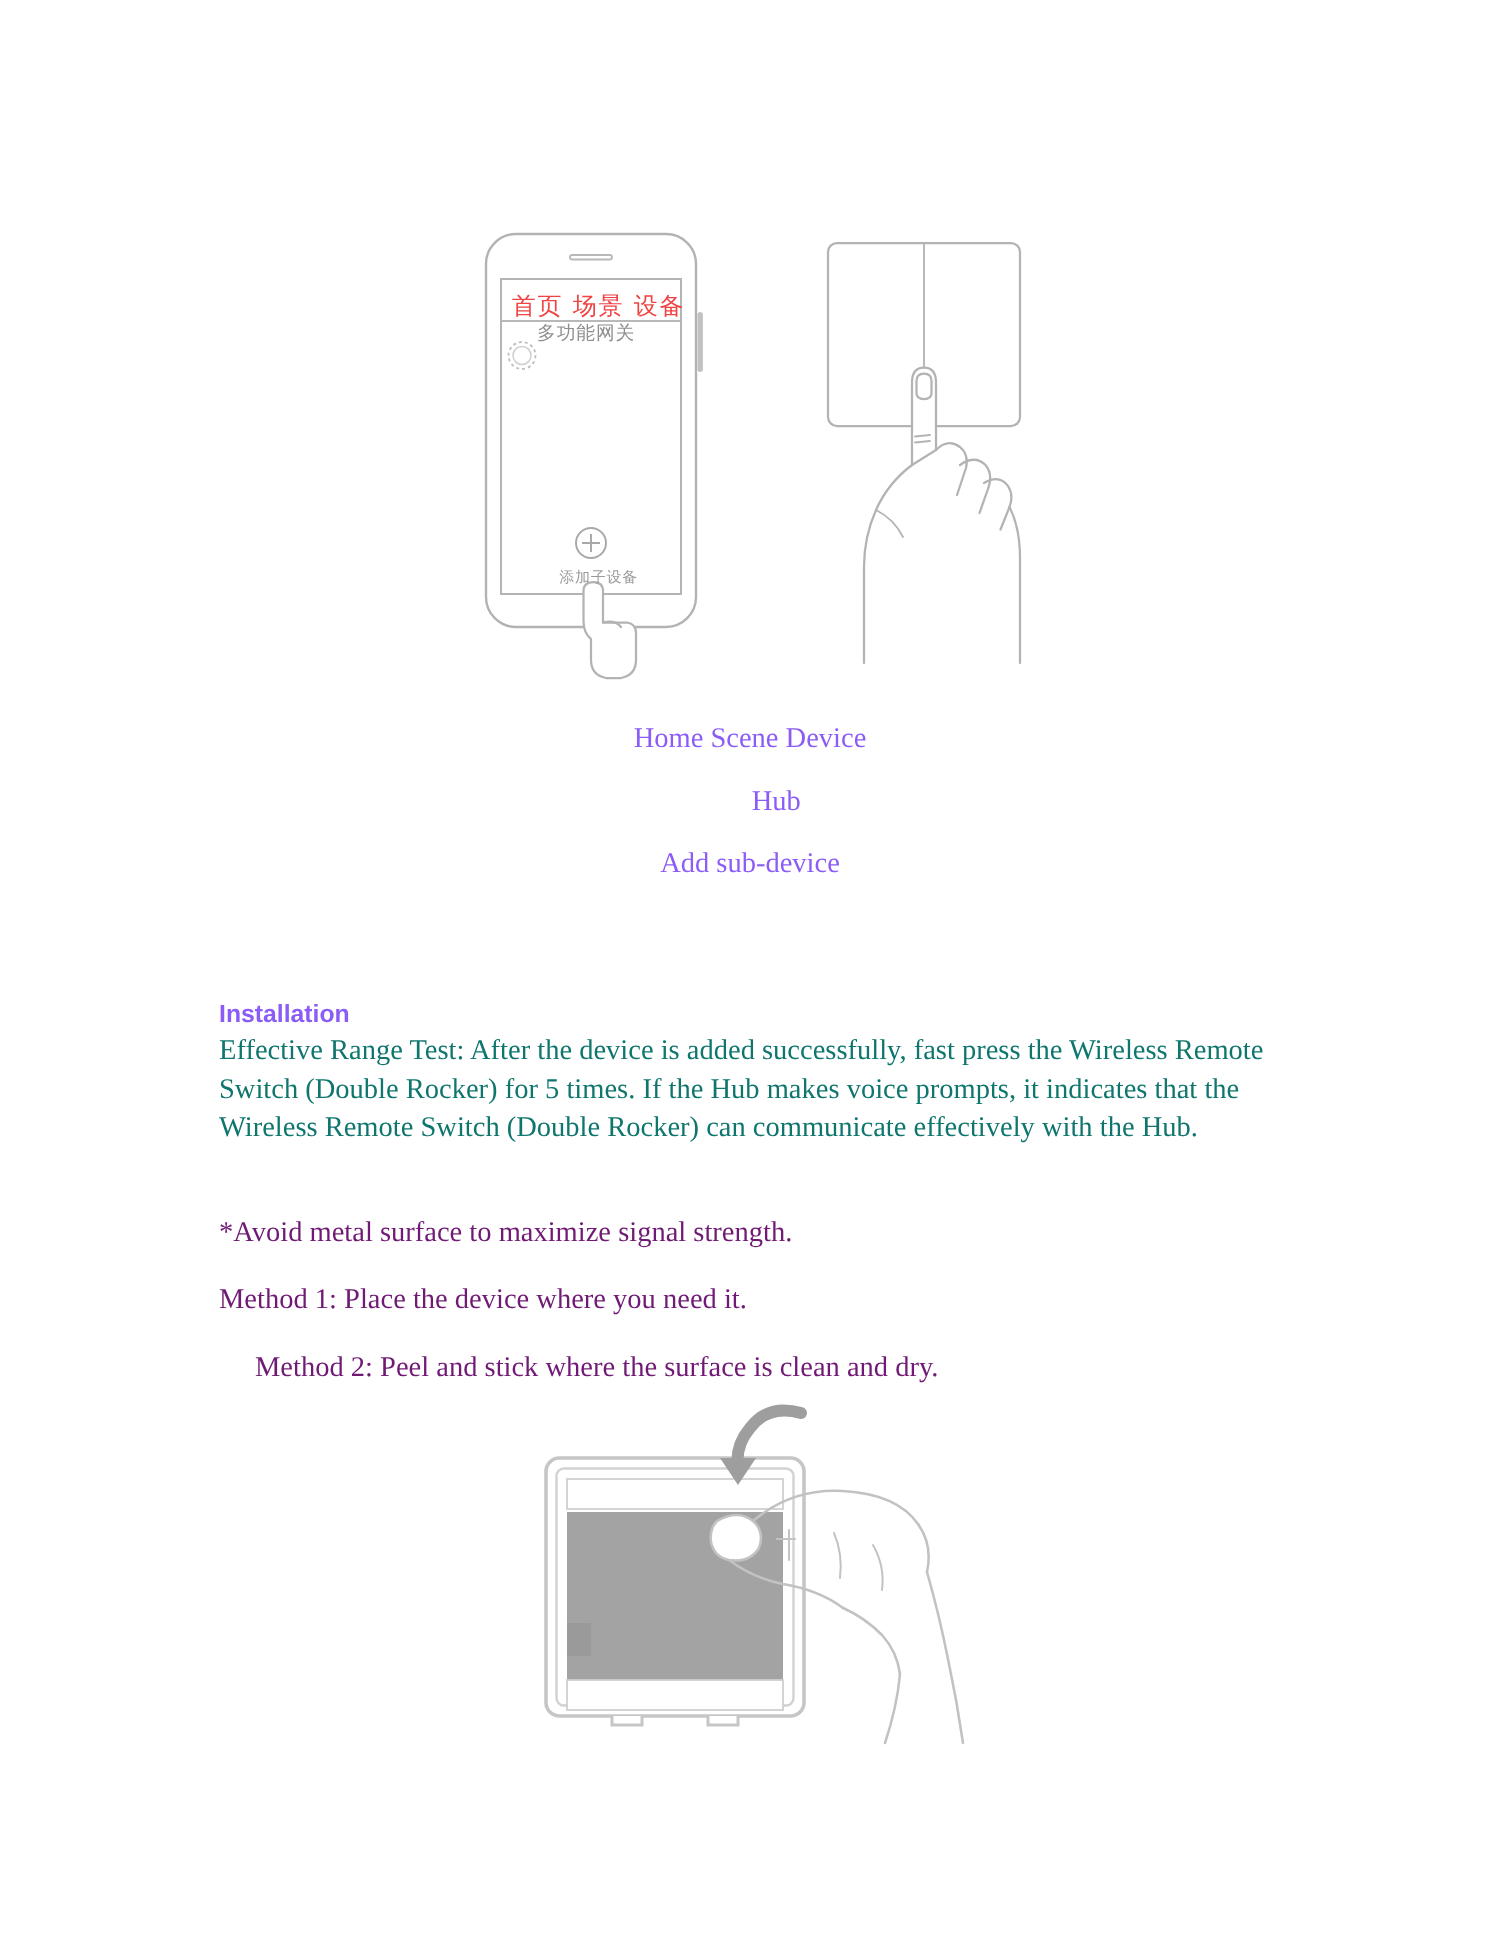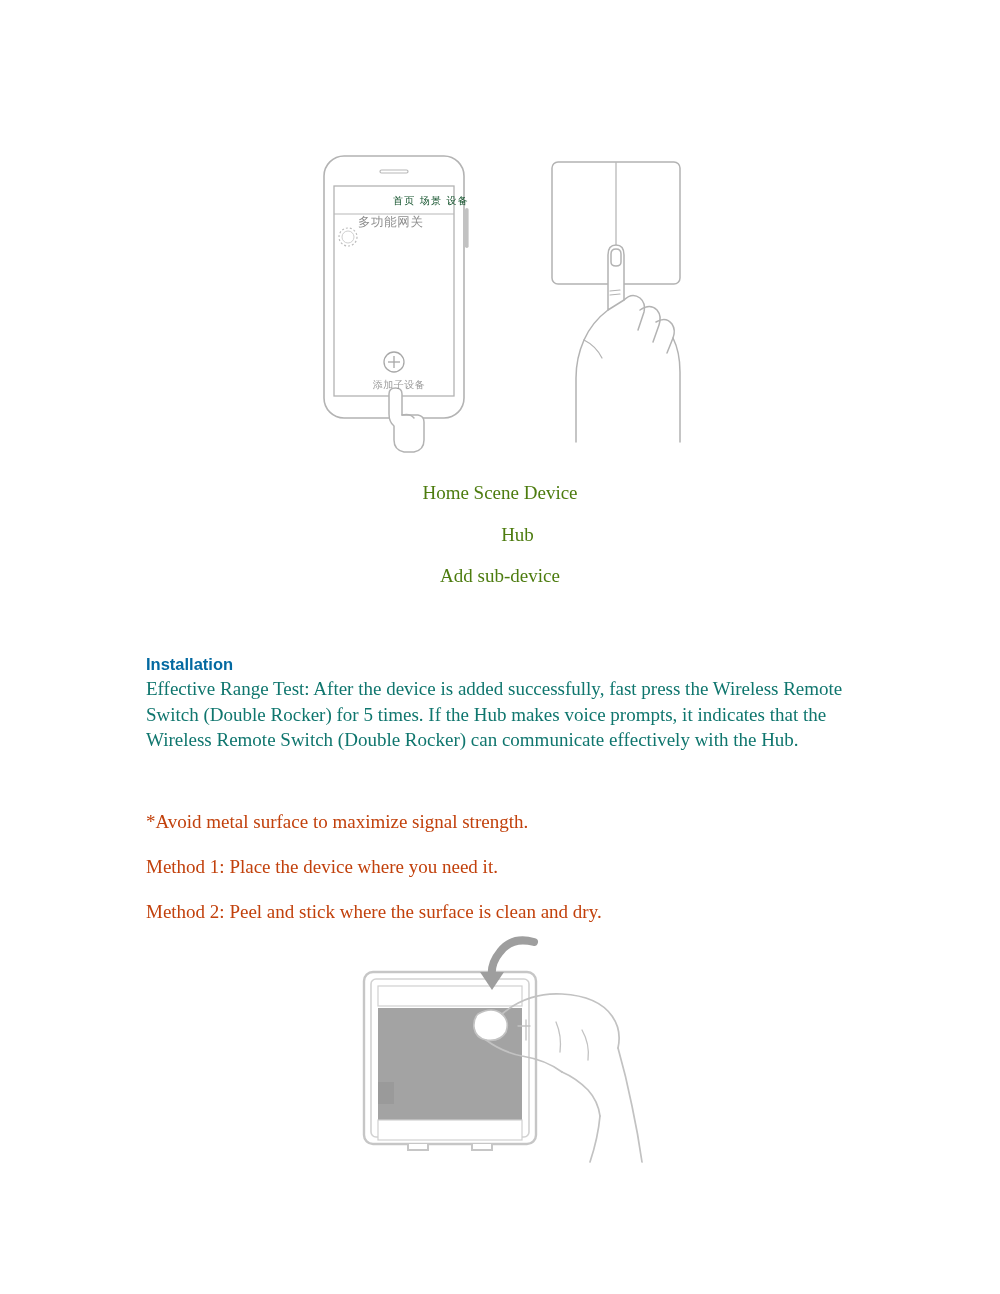--- a/index.html
+++ b/index.html
@@ -53,25 +53,24 @@
     height: 300px;
     pointer-events: none;
   }
   .ui-tabs {
     position: absolute;
     left: 16px;
     top: 44px;
     width: 130px;
     text-align: center;
     font-family: "DejaVu Sans", sans-serif;
-    font-size: 10px;
+    font-size: 16px;
     letter-spacing: 1.2px;
-    color: #14532d;
+    color: #ef4444;
     white-space: nowrap;
-    margin-left: 32px;
   }
   .ui-gateway-label {
     position: absolute;
     left: 40px;
     top: 64px;
     font-family: "DejaVu Sans", sans-serif;
     font-size: 12.5px;
     letter-spacing: 0.6px;
     color: #8e8e8e;
     white-space: nowrap;
@@ -94,63 +93,63 @@
     position: absolute;
     left: 0;
     top: 483px;
     width: 1000px;
     text-align: center;
   }
   .caption {
     font-family: "Liberation Serif", serif;
     font-size: 19px;
     line-height: 20px;
-    color: #4d7c0f;
+    color: #8b5cf6;
     margin: 0 0 22px 0;
   }
   .caption.c2 { margin-bottom: 21px; margin-left: 35px; }
   .caption.c3 { margin-bottom: 16px; }
 
   
   .body-block {
     position: absolute;
     left: 146px;
     top: 653px;
     width: 712px;
   }
   .heading {
     font-family: "Liberation Sans", sans-serif;
     font-weight: bold;
     font-size: 16.5px;
     line-height: 22px;
-    color: #0369a1;
-    margin: 0 0 1px 0;
+    color: #8b5cf6;
+    margin: 12px 0 1px 0;
   }
   .para {
     font-family: "Liberation Serif", serif;
     font-size: 19px;
     line-height: 25.5px;
     color: #0f766e;
     margin: 0;
     text-align: left;
   }
   .note-lines {
     position: absolute;
     left: 146px;
     top: 810px;
     width: 712px;
   }
   .note-line {
     font-family: "Liberation Serif", serif;
     font-size: 19px;
     line-height: 24px;
-    color: #c2410c;
+    color: #701a75;
     margin: 0 0 21px 0;
   }
-  .note-line.last { margin-bottom: 0; }
+  .note-line.last { margin-bottom: 0; margin-left: 24px; }
 
   
   .illo-bottom {
     position: absolute;
     left: 350px;
     top: 930px;
     width: 330px;
     height: 240px;
   }
 </style>

